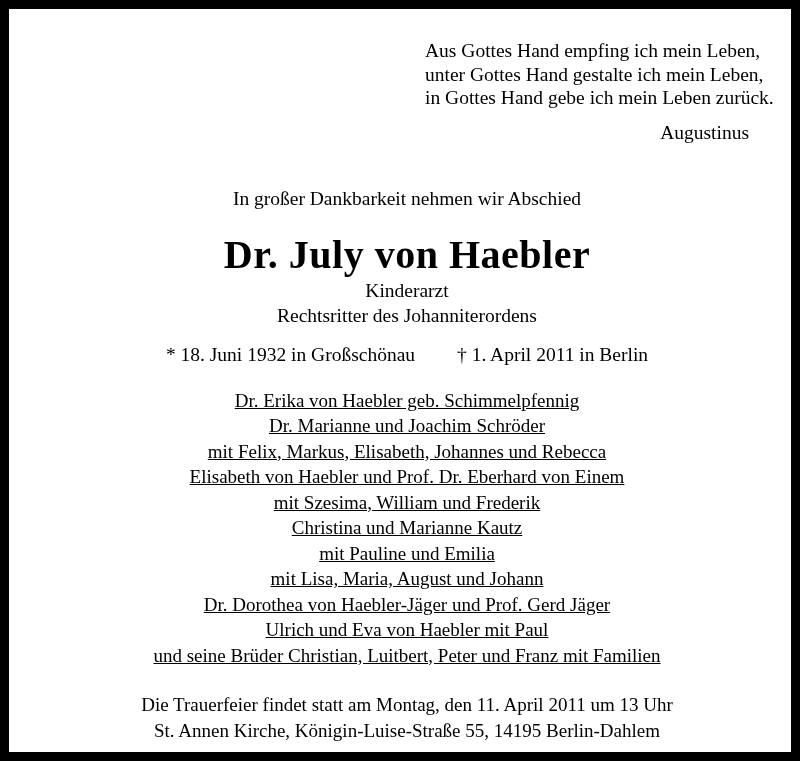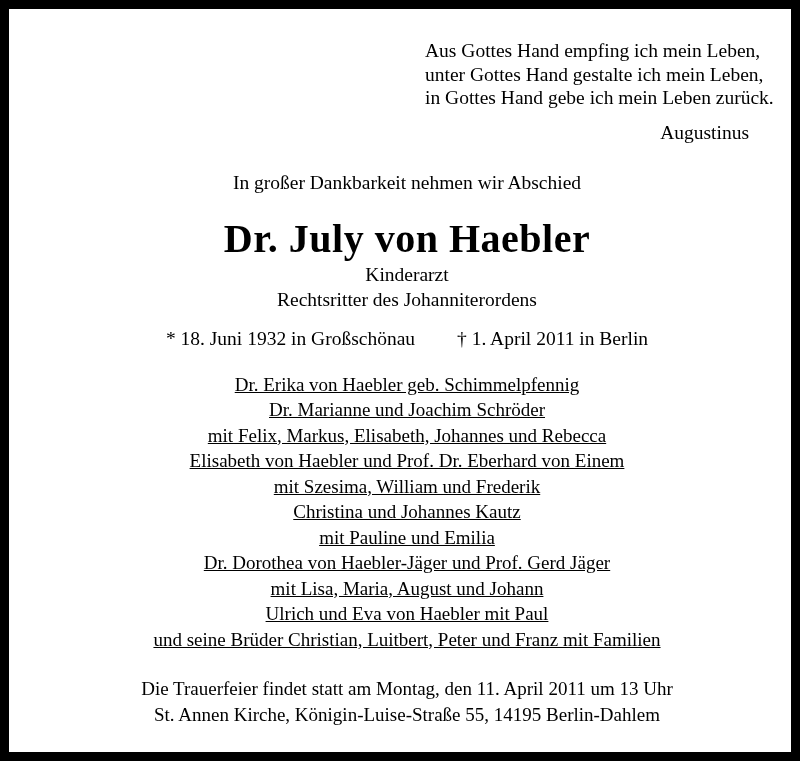--- a/index.html
+++ b/index.html
@@ -40,21 +40,21 @@
     text-align: right;
     font-size: 19.5px;
     margin-top: 12px;
     margin-right: 8px;
   }
   .center {
     text-align: center;
   }
   .intro {
     font-size: 19.5px;
-    margin-top: 28px;
+    margin-top: 44px;
   }
   .name {
     font-size: 40px;
     font-weight: bold;
     letter-spacing: 0.5px;
     margin-top: 22px;
     line-height: 46px;
   }
   .profession {
     font-size: 19.5px;
@@ -119,24 +119,24 @@
     <div class="center dates">
       <span class="birth">* 18. Juni 1932 in Großschönau</span><span class="gap"></span><span class="death">† 1. April 2011 in Berlin</span>
     </div>
 
     <div class="center family">
       <div class="ln">Dr. Erika von Haebler geb. Schimmelpfennig</div>
       <div class="ln">Dr. Marianne und Joachim Schröder</div>
       <div class="ln">mit Felix, Markus, Elisabeth, Johannes und Rebecca</div>
       <div class="ln">Elisabeth von Haebler und Prof. Dr. Eberhard von Einem</div>
       <div class="ln">mit Szesima, William und Frederik</div>
-      <div class="ln">Christina und Johannes Kautz</div>
+      <div class="ln">Christina und Marianne Kautz</div>
       <div class="ln">mit Pauline und Emilia</div>
+      <div class="ln">mit Lisa, Maria, August und Johann</div>
       <div class="ln">Dr. Dorothea von Haebler-Jäger und Prof. Gerd Jäger</div>
-      <div class="ln">mit Lisa, Maria, August und Johann</div>
       <div class="ln">Ulrich und Eva von Haebler mit Paul</div>
       <div class="ln">und seine Brüder Christian, Luitbert, Peter und Franz mit Familien</div>
     </div>
 
     <div class="center service">
       <div class="ln">Die Trauerfeier findet statt am Montag, den 11. April 2011 um 13 Uhr</div>
       <div class="ln">St. Annen Kirche, Königin-Luise-Straße 55, 14195 Berlin-Dahlem</div>
     </div>
 
     <div class="center donation">

